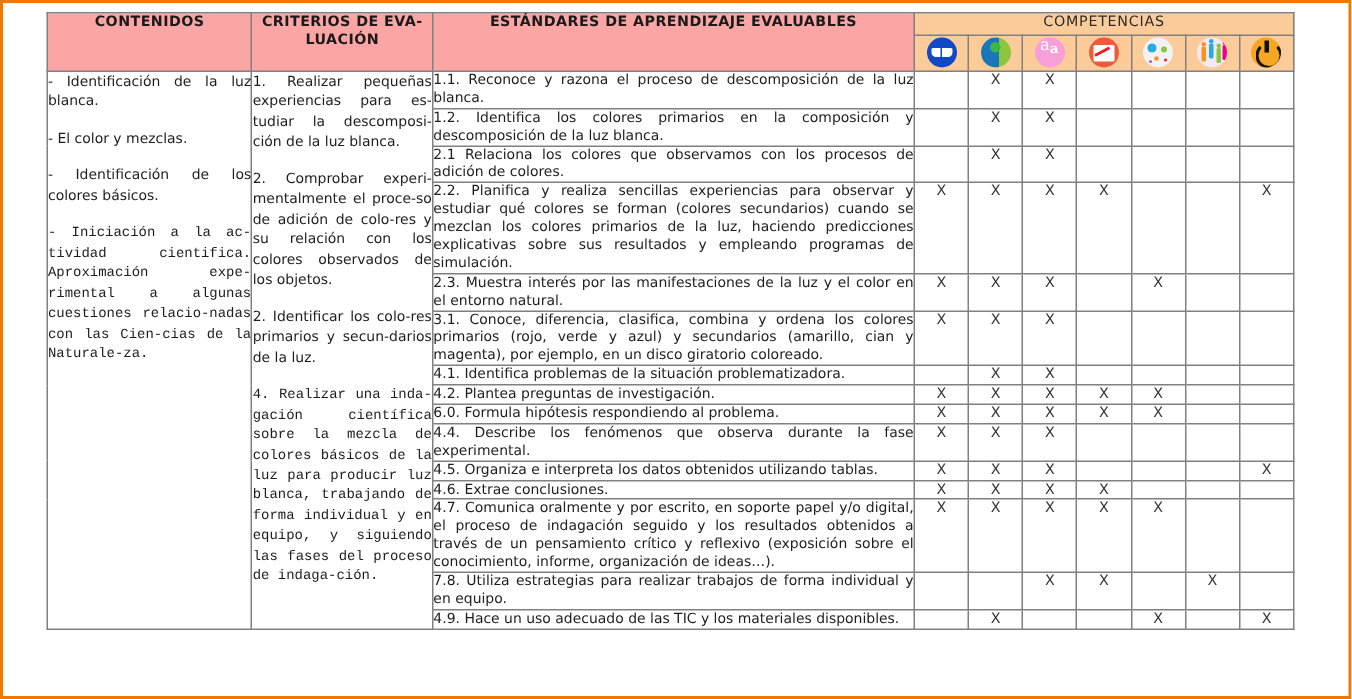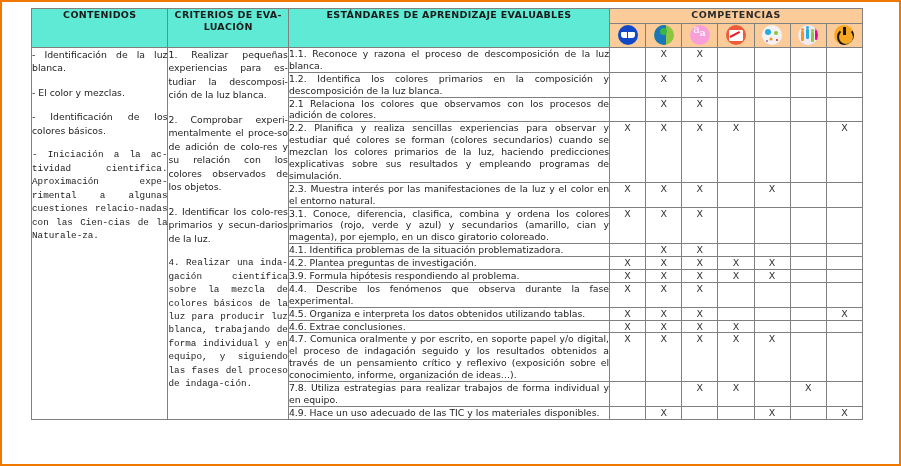--- a/index.html
+++ b/index.html
@@ -26,33 +26,33 @@
     table-layout: fixed;
     width: 832px;
     background: #ffffff;
   }
   table.curr td, table.curr th {
     border: 1px solid #808080;
     padding: 0;
     vertical-align: top;
   }
   .hdr-cell {
-    background: #5eead4;
+    background: #fca5a5;
     color: #1a1a1a;
     font-weight: bold;
     font-size: 9.5px;
     letter-spacing: 0.3px;
     padding: 5px 4px;
     vertical-align: middle;
     line-height: 1.25;
   }
   .hdr-comp {
     background: #FBCC99;
     color: #2b2b2b;
-    font-weight: bold;
+    font-weight: normal;
     font-size: 9.5px;
     letter-spacing: 0.5px;
     padding: 3px 2px 2px;
     height: 15px;
     vertical-align: middle;
   }
   .hdr-icon {
     background: #FBCC99;
     text-align: center;
     vertical-align: middle;
@@ -328,21 +328,21 @@
             <td class="cell-text">4.2. Plantea preguntas de investigación.</td>
             <td class="xcell">X</td>
             <td class="xcell">X</td>
             <td class="xcell">X</td>
             <td class="xcell">X</td>
             <td class="xcell">X</td>
             <td class="xcell"></td>
             <td class="xcell"></td>
           </tr>
           <tr>
-            <td class="cell-text">3.9. Formula hipótesis respondiendo al problema.</td>
+            <td class="cell-text">6.0. Formula hipótesis respondiendo al problema.</td>
             <td class="xcell">X</td>
             <td class="xcell">X</td>
             <td class="xcell">X</td>
             <td class="xcell">X</td>
             <td class="xcell">X</td>
             <td class="xcell"></td>
             <td class="xcell"></td>
           </tr>
           <tr>
             <td class="cell-text">4.4. Describe los fenómenos que observa durante la fase experimental.</td>

